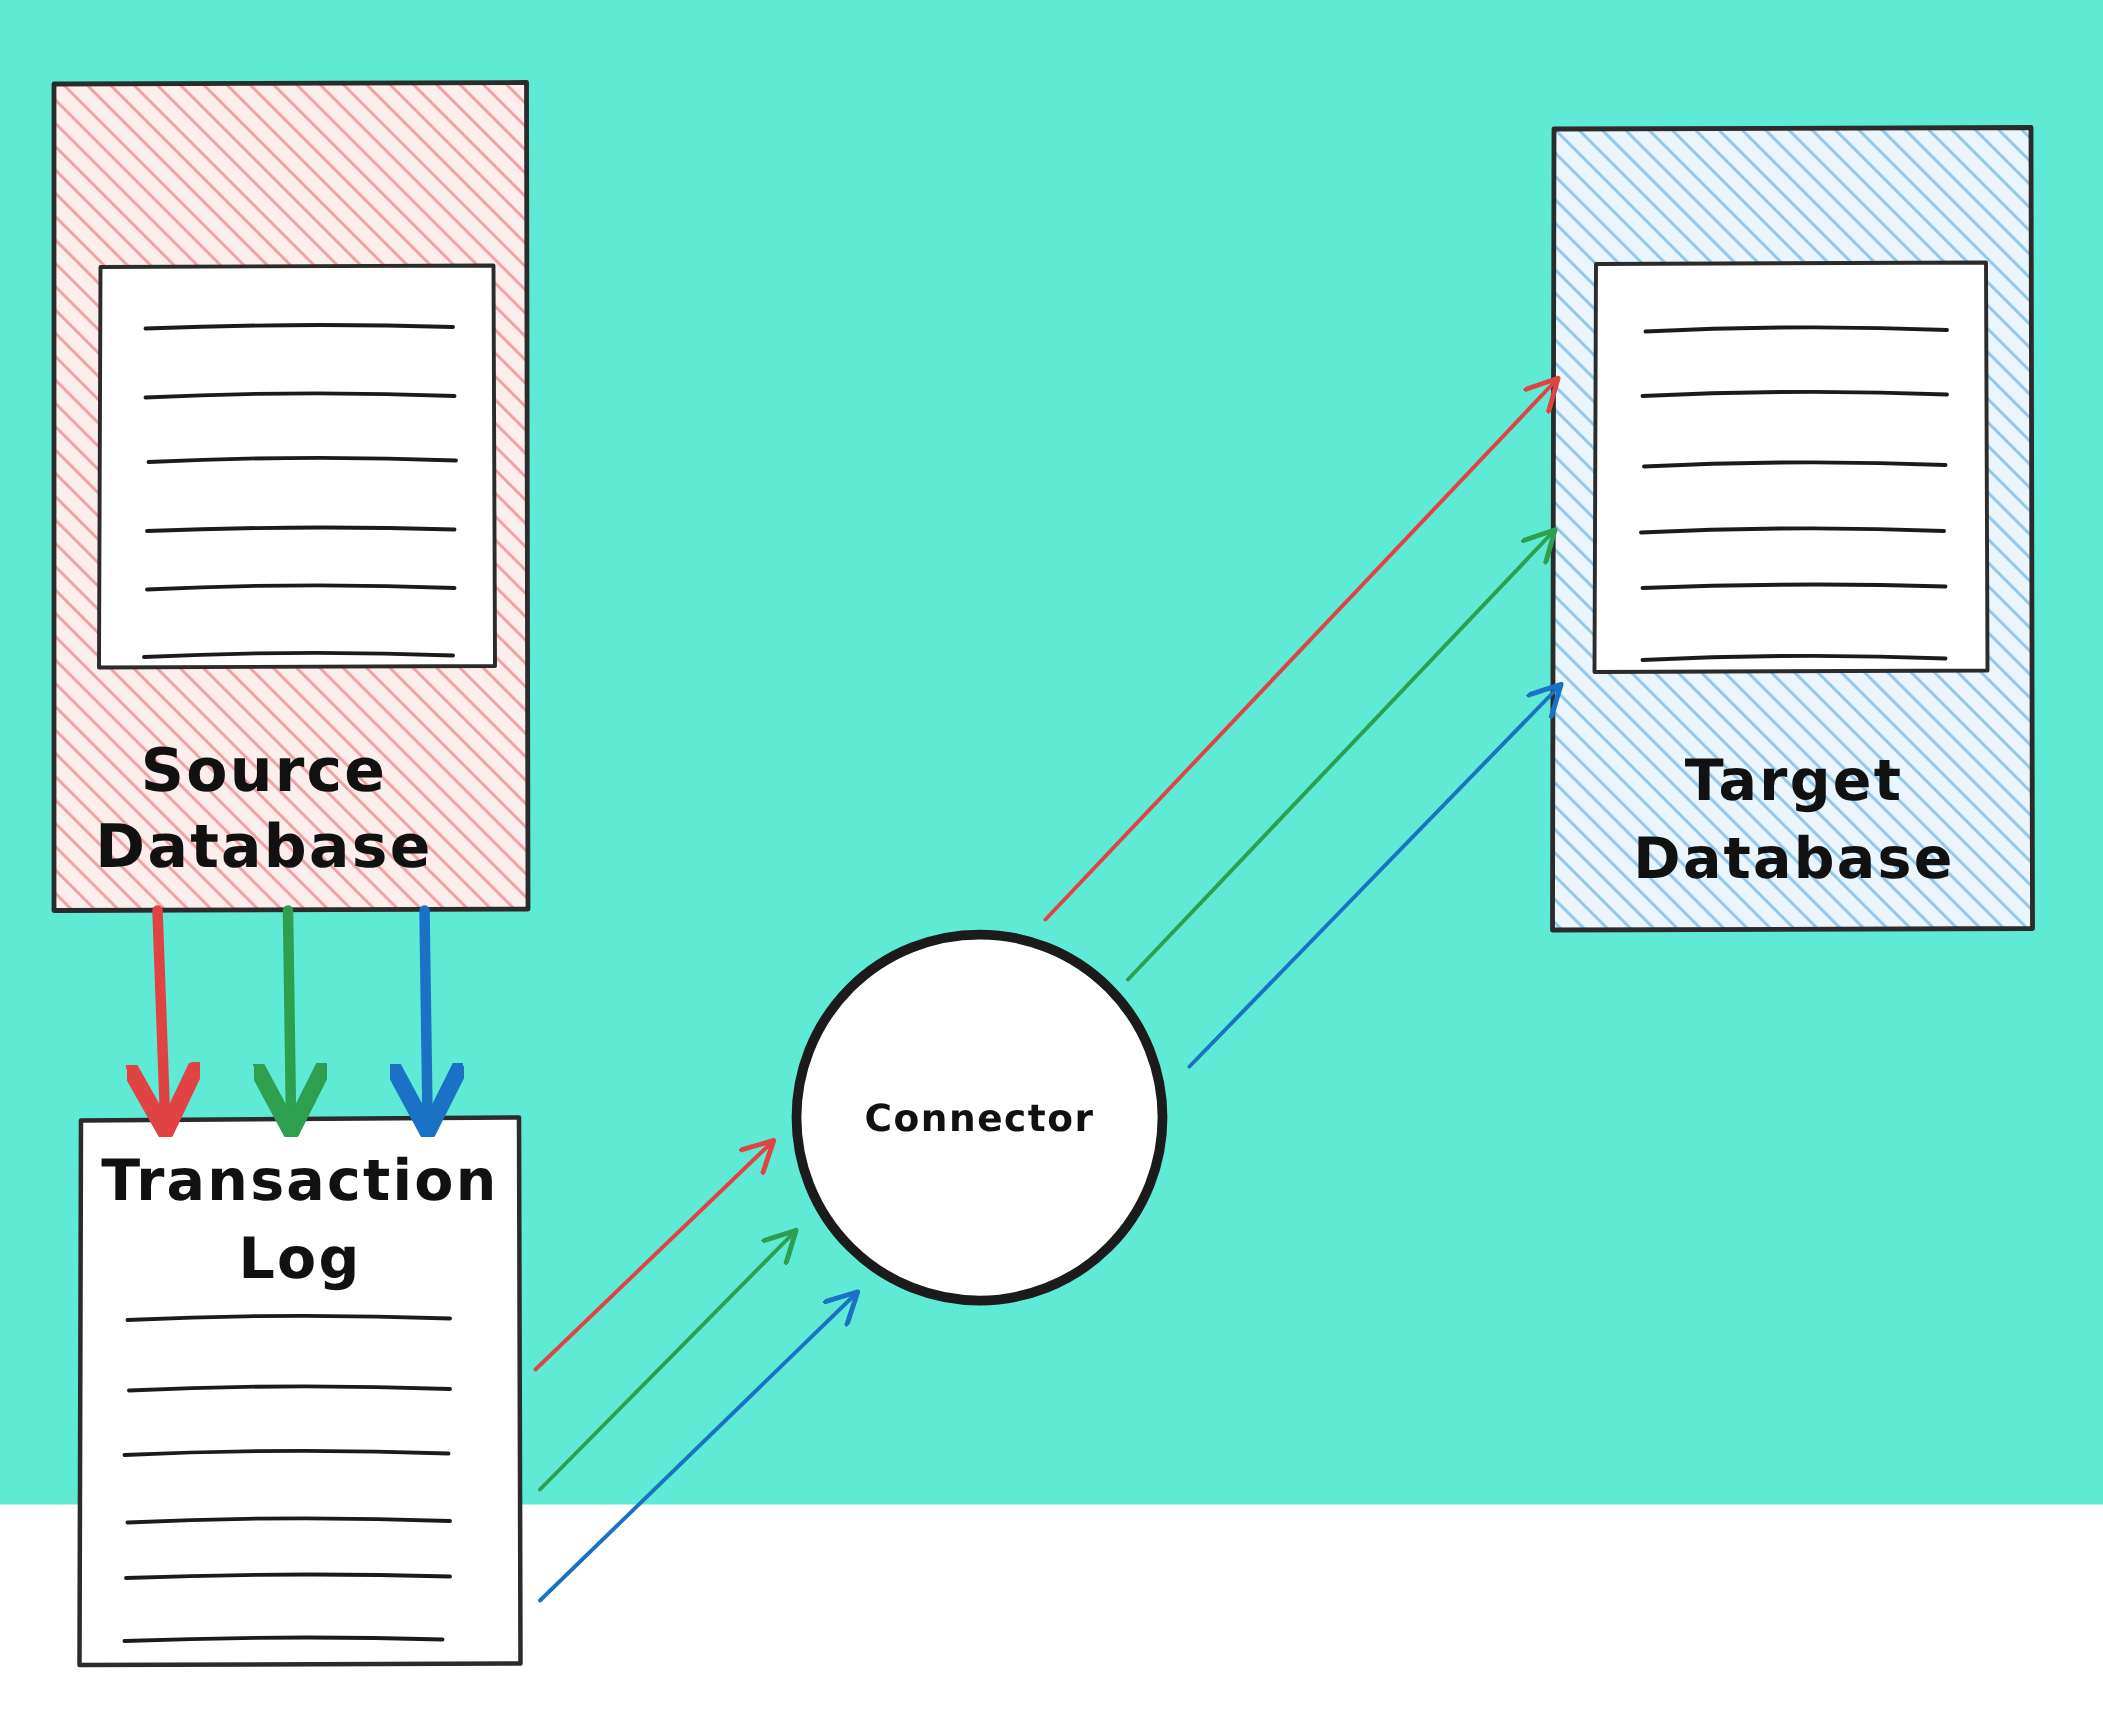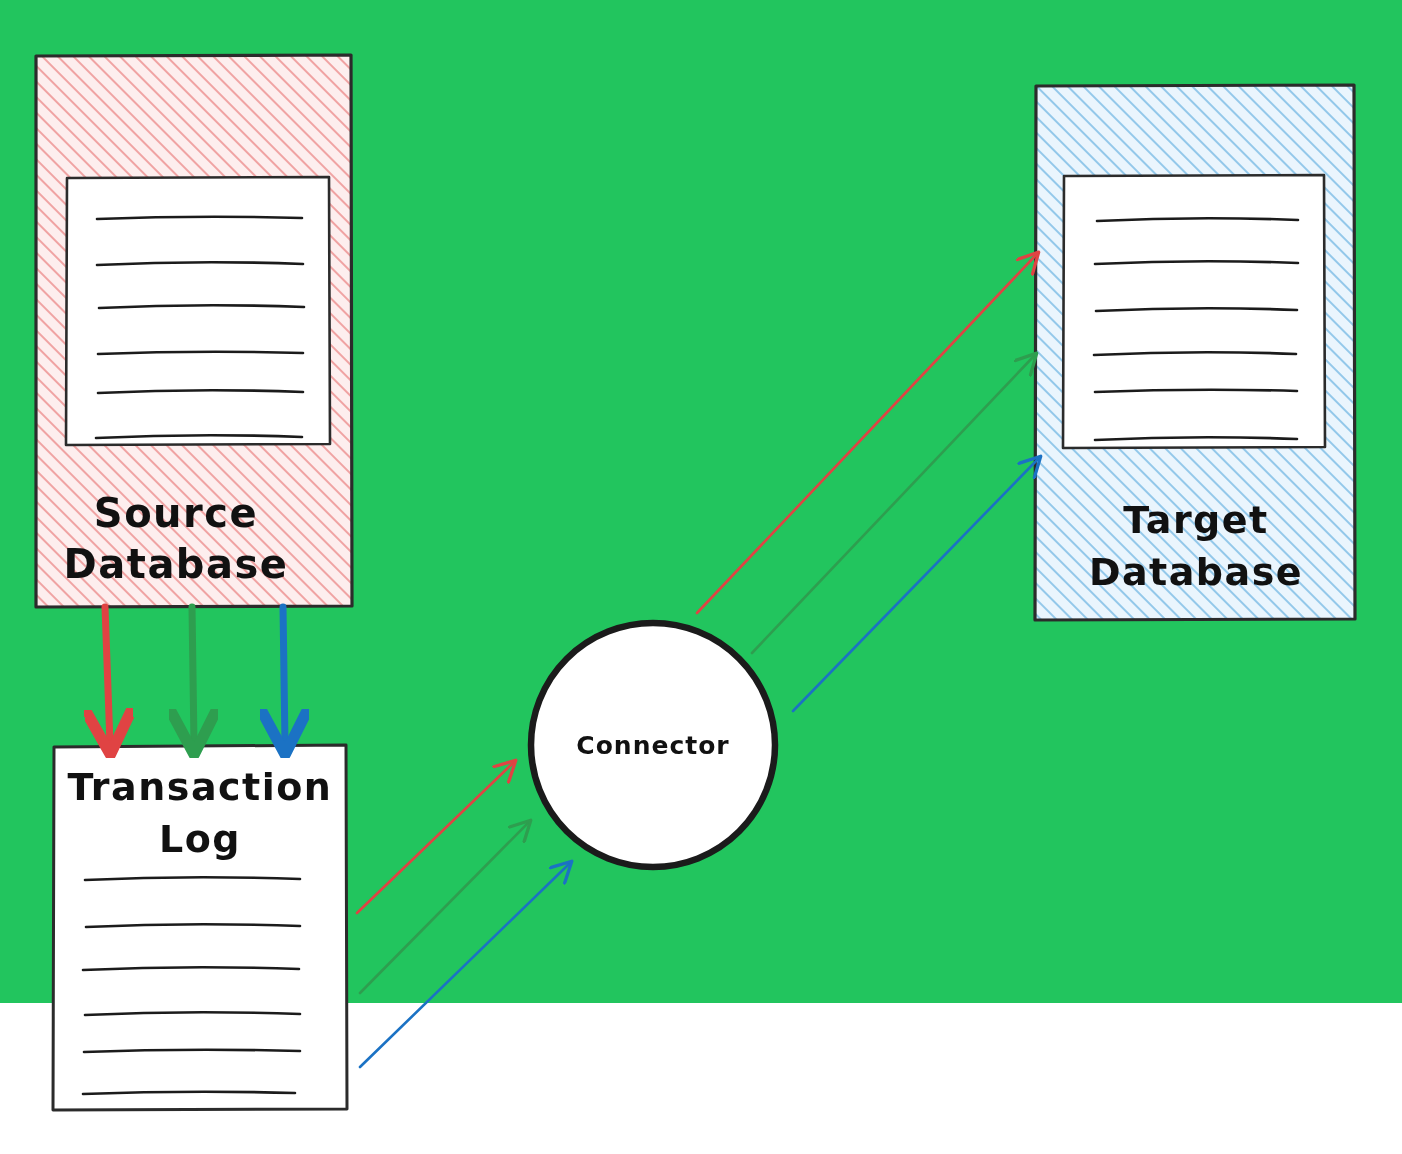--- a/index.html
+++ b/index.html
@@ -10,21 +10,21 @@
   body {
     width: 1402px;
     height: 1154px;
     overflow: hidden;
     font-family: "DejaVu Sans", sans-serif;
   }
   #diagram-root {
     position: relative;
     width: 1402px;
     height: 1003px;
-    background: #22c55e;
+    background: #5eead4;
   }
   svg.canvas {
     position: absolute;
     top: 0;
     left: 0;
     width: 1402px;
     height: 1154px;
     display: block;
   }
   .node-label {

